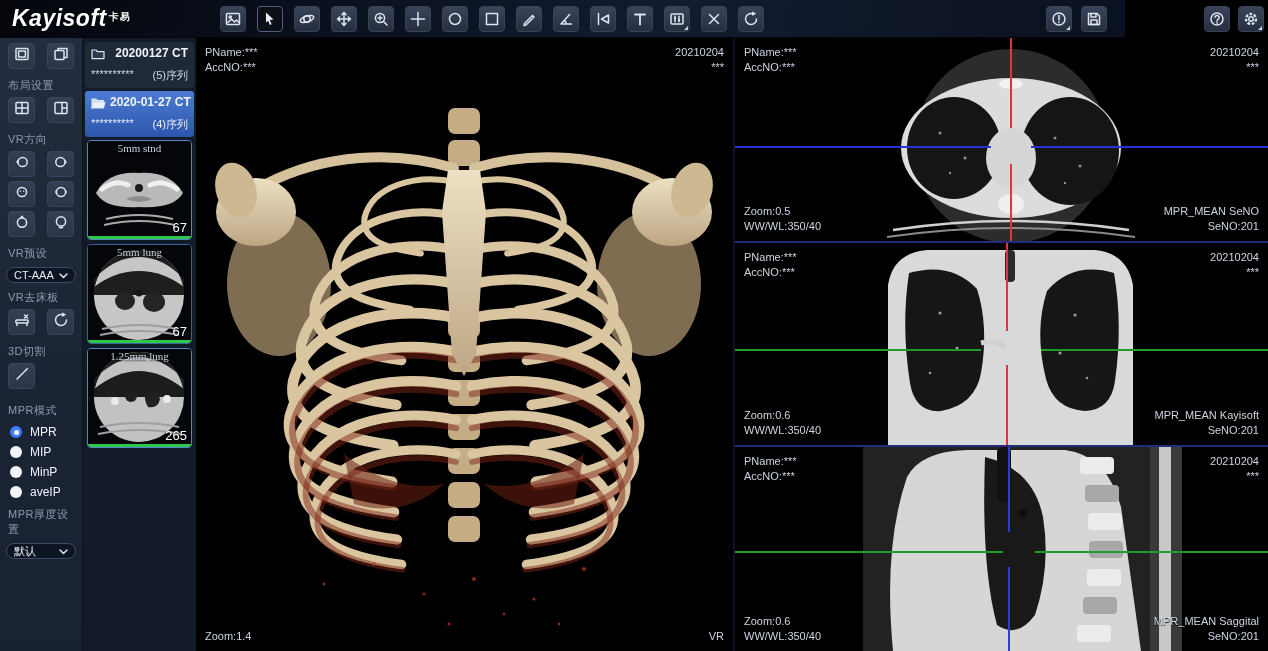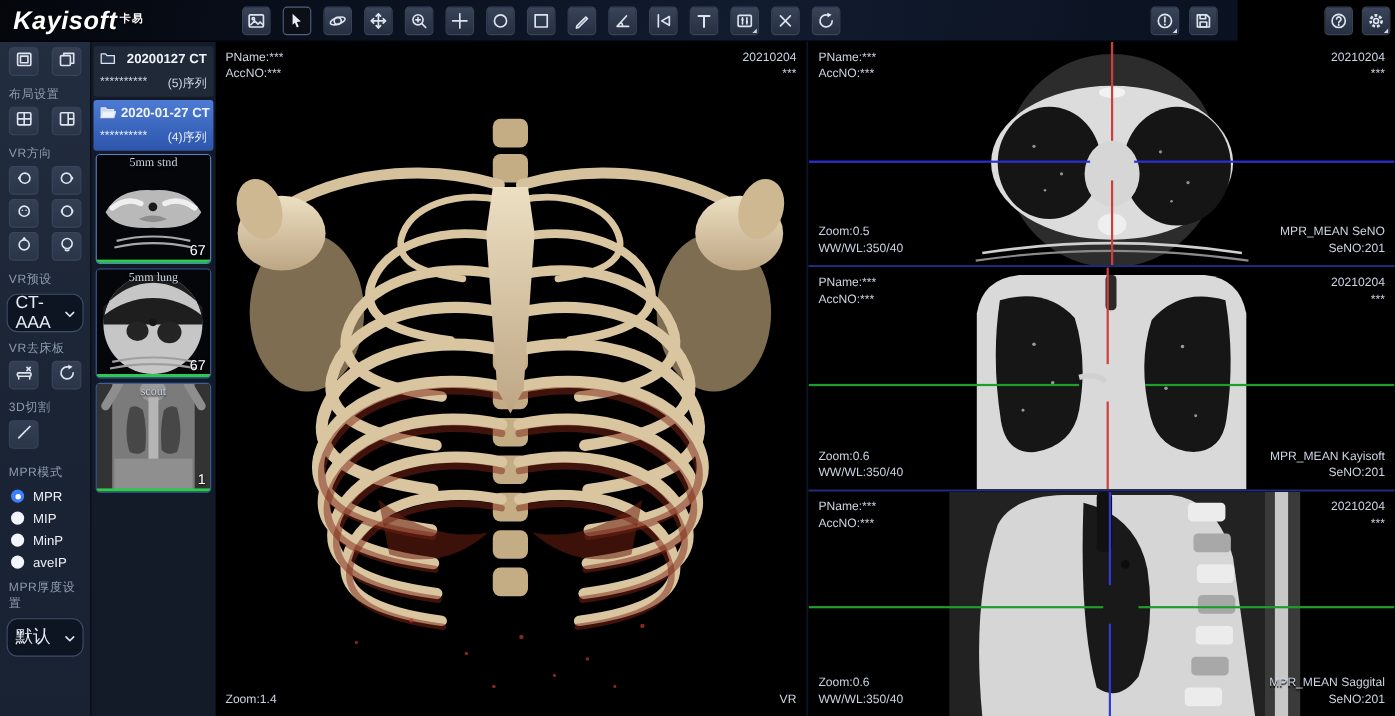--- a/index.html
+++ b/index.html
@@ -29,22 +29,22 @@
 
   
   .sidebar { position:absolute; left:0; top:38px; width:83px; height:613px;
     background:linear-gradient(180deg,#222d3f 0%,#1b2434 55%,#192232 100%);
     border-right:1px solid #0c1220; z-index:20; padding-top:5px; }
   .sp-row { display:flex; justify-content:space-between; padding:0 8px; margin-bottom:4px; }
   .sp-btn { width:27px; height:26px; border:1px solid #39455c; border-radius:4px;
     background:linear-gradient(180deg,#343f54,#28324404); background-color:#2b3548;
     display:flex; align-items:center; justify-content:center; cursor:pointer; }
   .sp-label { color:#8d9bb0; font-size:11px; padding:5px 8px 4px; letter-spacing:0.5px; }
-  .sp-select { margin:2px 6px 2px; height:35px; background:#0d1422; border:1px solid #3c4c68; border-radius:10px;
-    color:#e7ecf3; font-size:16px; display:flex; align-items:center; justify-content:space-between;
+  .sp-select { margin:2px 6px 2px; height:16px; background:#0d1422; border:1px solid #3c4c68; border-radius:10px;
+    color:#e7ecf3; font-size:11px; display:flex; align-items:center; justify-content:space-between;
     padding:0 7px; cursor:pointer; }
   .radio-row { display:flex; align-items:center; gap:8px; padding:3px 10px; cursor:pointer; }
   .radio { width:12px; height:12px; border-radius:50%; background:#f2f5f9; flex:0 0 auto; }
   .radio.selected { background:#3d7eff; position:relative; }
   .radio.selected::after { content:""; position:absolute; left:3.5px; top:3.5px; width:5px; height:5px;
     border-radius:50%; background:#fff; }
   .radio-label { color:#eef2f8; font-size:12px; }
 
   
   .series { position:absolute; left:83px; top:38px; width:113px; height:613px; background:#141b28; z-index:20; padding-top:4px; }
@@ -424,36 +424,37 @@
         <ellipse cx="37" cy="56" rx="10" ry="9" fill="#242424"></ellipse>
         <ellipse cx="66" cy="57" rx="11" ry="10" fill="#242424"></ellipse>
         <circle cx="51" cy="48" r="3.5" fill="#161616"></circle>
         <path d="M14,84 Q51,76 89,84 M12,90 Q51,82 91,90" stroke="#9f9f9f" stroke-width="2" fill="none"></path>
       </svg>
       <div class="tlabel">5mm lung</div>
       <div class="tnum">67</div>
       <div class="tbar"></div>
     </div>
 
-
-    <div class="thumb">
+    <div class="thumb" style="border-color:#5b84c8">
       <svg width="103" height="97" viewBox="0 0 103 97">
-        <rect width="103" height="97" fill="#333"></rect>
-        <rect x="14" width="75" height="97" fill="#7b7b7b"></rect>
-        <ellipse cx="51" cy="6" rx="12" ry="10" fill="#9a9a9a"></ellipse>
-        <path d="M20,0 L8,20 M83,0 L95,20" stroke="#8e8e8e" stroke-width="8" stroke-linecap="round"></path>
-        <path d="M30,22 Q24,45 30,62 Q38,66 44,60 Q46,40 42,24 Q35,18 30,22 Z" fill="#474747"></path>
-        <path d="M73,22 Q79,45 73,62 Q65,66 59,60 Q57,40 61,24 Q68,18 73,22 Z" fill="#474747"></path>
-        <rect x="47" y="12" width="9" height="70" fill="#b5b5b5"></rect>
-        <rect x="16" y="68" width="71" height="29" fill="#8f8f8f"></rect>
+        <rect width="103" height="97" fill="#05060a"></rect>
+        <circle cx="51" cy="48" r="45" fill="#c2c2c2"></circle>
+        <path d="M6,48 A45,45 0 0 1 96,48 L96,30 Q73,8 51,8 Q29,8 6,30 Z" fill="#1c1c1c"></path>
+        <path d="M6,40 Q29,22 51,22 Q73,22 96,40 L96,48 L6,48 Z" fill="#1c1c1c"></path>
+        <circle cx="43" cy="47" r="6" fill="#202020"></circle>
+        <path d="M58,42 Q70,40 72,50 Q70,60 60,58 Q55,50 58,42 Z" fill="#202020"></path>
+        <circle cx="27" cy="52" r="4" fill="#eaeaea"></circle>
+        <circle cx="79" cy="50" r="4" fill="#eaeaea"></circle>
+        <path d="M12,78 Q51,70 91,78 M10,85 Q51,77 93,85" stroke="#9f9f9f" stroke-width="2" fill="none"></path>
       </svg>
-      <div class="tlabel">scout</div>
-      <div class="tnum">1</div>
+      <div class="tlabel">1.25mm lung</div>
+      <div class="tnum">265</div>
       <div class="tbar"></div>
     </div>
+
   </aside>
 
   <main class="vr-view">
     <svg width="537" height="613" viewBox="0 0 537 613">
       <defs>
         <linearGradient id="boneV" x1="0" y1="0" x2="0" y2="1">
           <stop offset="0" stop-color="#ecdfc2"></stop>
             <stop offset="1" stop-color="#bda684"></stop>
         </linearGradient>
         <path id="rib" d="M0,0 C-74,-16 -152,8 -166,64 C-173,100 -138,120 -64,130"></path>

